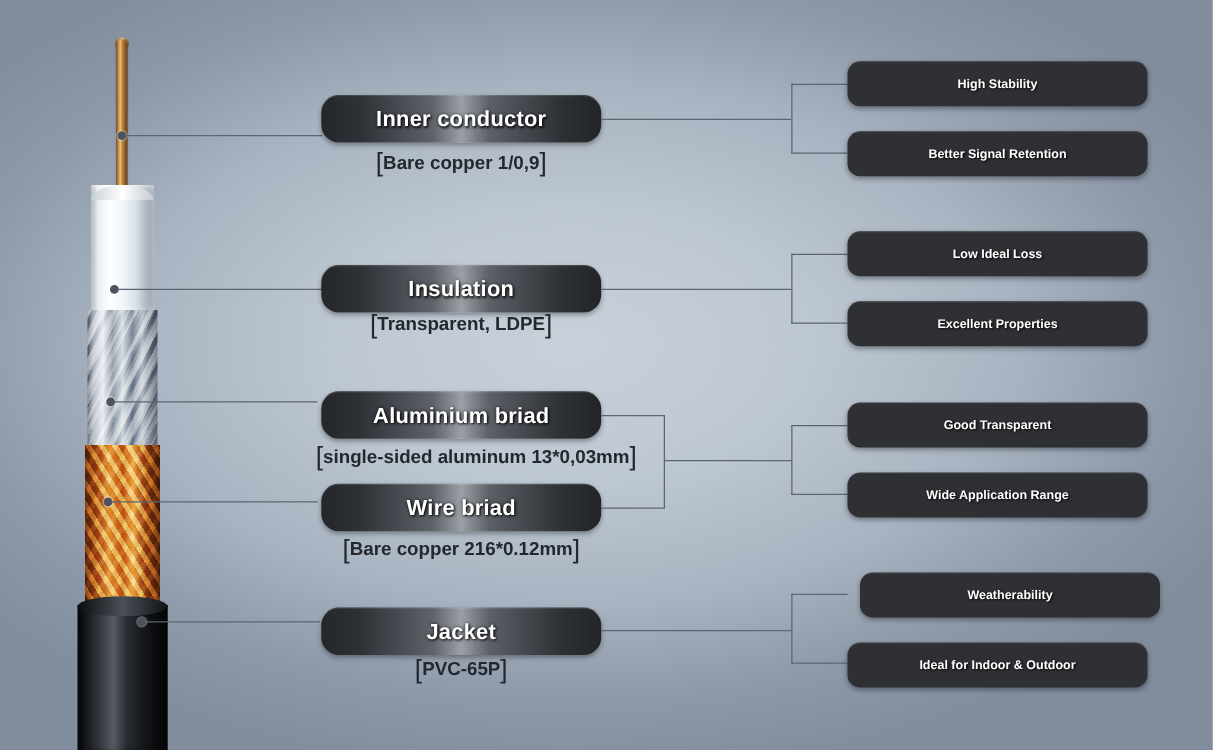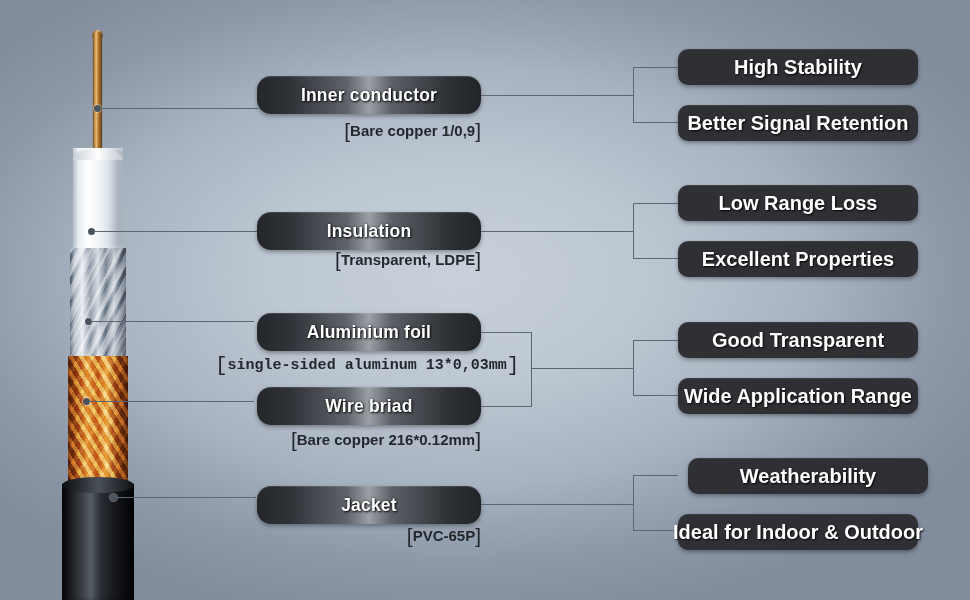--- a/index.html
+++ b/index.html
@@ -89,35 +89,35 @@
     display:flex;align-items:center;justify-content:center;
   }
   .pill-left span{
     color:#ffffff;font-size:17.5px;font-weight:bold;letter-spacing:.2px;
     text-shadow:1px 1px 2px rgba(0,0,0,.85), 0 0 3px rgba(0,0,0,.6);
     white-space:nowrap;
   }
 
   
   .spec{
-    position:absolute;text-align:right;white-space:nowrap;
+    position:absolute;text-align:center;white-space:nowrap;
     color:#24282e;font-size:15px;font-weight:bold;
     font-family:"Liberation Sans","DejaVu Sans",sans-serif;
   }
   .spec .brk{font-size:21px;font-weight:normal;vertical-align:-2px;}
 
   
   .pill-right{
     position:absolute;width:240px;height:36px;border-radius:10px;
     background:#2e3034;
     box-shadow:0 2px 4px rgba(0,0,0,.35), inset 0 1px 0 rgba(255,255,255,.07);
     display:flex;align-items:center;justify-content:center;
   }
   .pill-right span{
-    color:#ffffff;font-size:20px;font-weight:bold;
+    color:#ffffff;font-size:10px;font-weight:bold;
     text-shadow:1px 1px 2px rgba(0,0,0,.9);
     white-space:nowrap;
   }
 
   
   .brk-v{position:absolute;width:0;border-left:1.4px solid #5c6672;}
   .brk-h{position:absolute;height:0;border-top:1.4px solid #5c6672;}
 </style>
 </head>
 <body>
@@ -156,23 +156,23 @@
   </div>
 
   <div class="pill-left" style="left:257px; top:212px;">
     <span>Insulation</span>
   </div>
   <div class="spec" style="left:257px; top:248px; width:224px;">
     <span class="brk">[</span><span>Transparent, LDPE</span><span class="brk">]</span>
   </div>
 
   <div class="pill-left" style="left:257px; top:313px;">
-    <span>Aluminium foil</span>
-  </div>
-  <div class="spec" style="left:215px; top:354px; width:284px;font-family:Liberation Mono, monospace;">
+    <span>Aluminium briad</span>
+  </div>
+  <div class="spec" style="left:239px; top:354px; width:284px;">
     <span class="brk">[</span><span>single-sided aluminum 13*0,03mm</span><span class="brk">]</span>
   </div>
 
   <div class="pill-left" style="left:257px; top:387px;">
     <span>Wire briad</span>
   </div>
   <div class="spec" style="left:257px; top:428px; width:224px;">
     <span class="brk">[</span><span>Bare copper 216*0.12mm</span><span class="brk">]</span>
   </div>
 
@@ -207,21 +207,21 @@
   <div class="brk-h" style="left:633px; top:530px; width:45px;"></div>
 
   <div class="pill-right" style="left:678px; top:49px;">
     <span>High Stability</span>
   </div>
   <div class="pill-right" style="left:678px; top:105px;">
     <span>Better Signal Retention</span>
   </div>
 
   <div class="pill-right" style="left:678px; top:185px;">
-    <span>Low Range Loss</span>
+    <span>Low Ideal Loss</span>
   </div>
   <div class="pill-right" style="left:678px; top:241px;">
     <span>Excellent Properties</span>
   </div>
 
   <div class="pill-right" style="left:678px; top:322px;">
     <span>Good Transparent</span>
   </div>
   <div class="pill-right" style="left:678px; top:378px;align-items:center;">
     <span>Wide Application Range</span>

